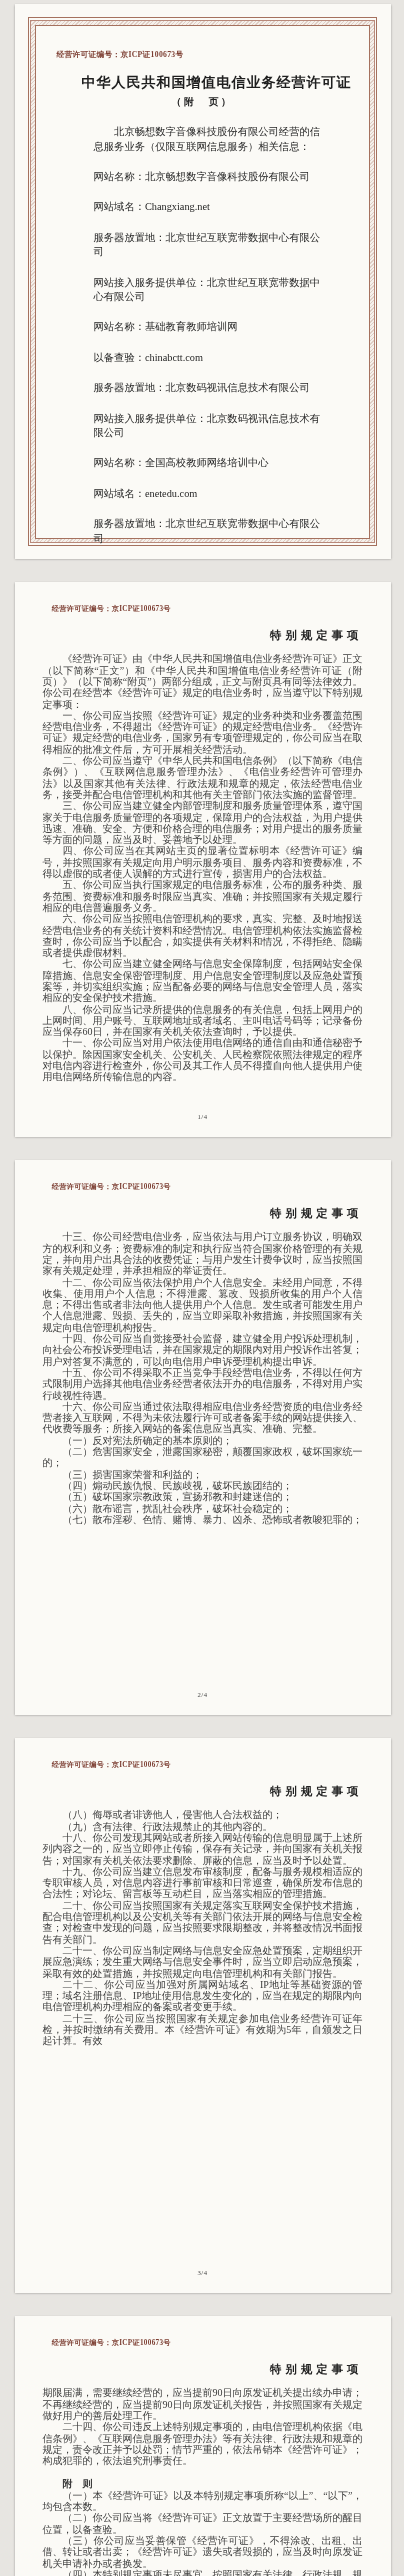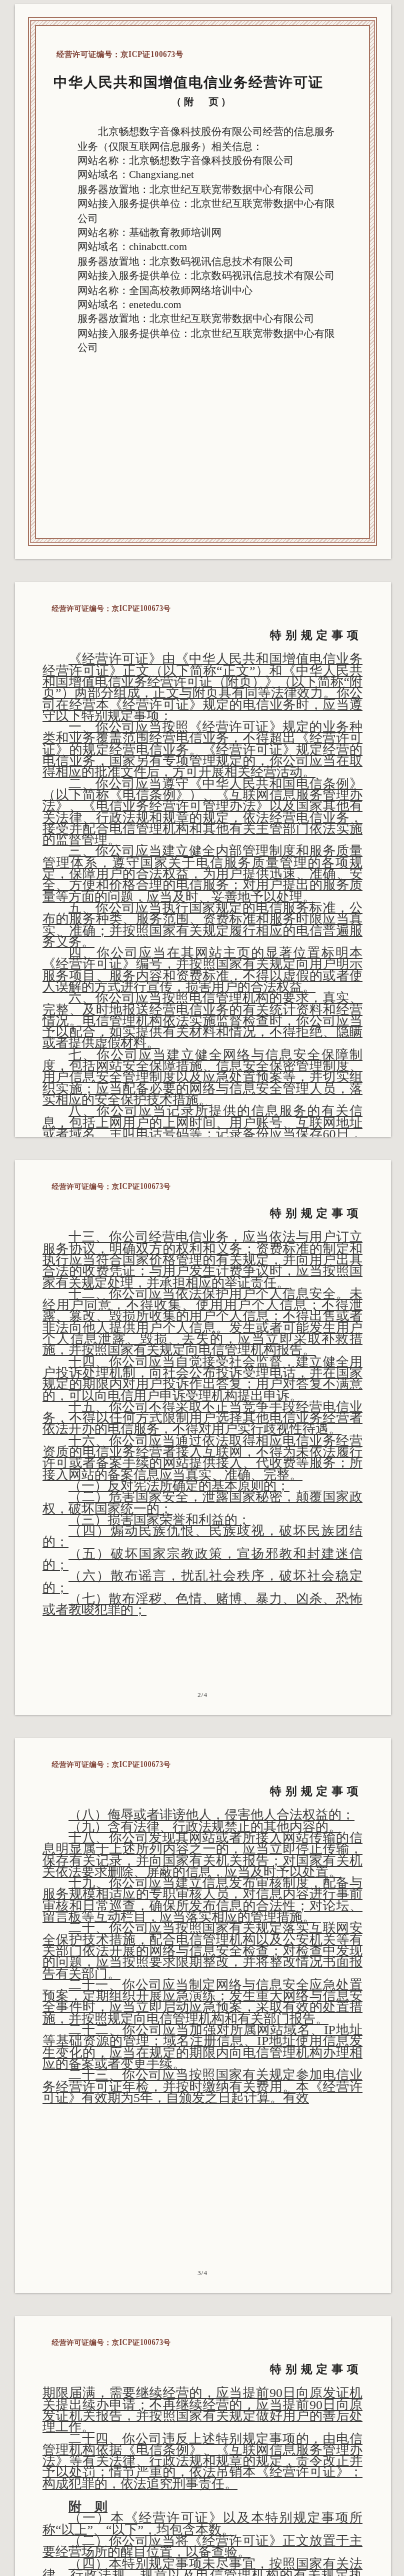--- a/index.html
+++ b/index.html
@@ -55,66 +55,65 @@
   .cert-header {
     font-size: 7.7px;
     font-weight: bold;
     color: #7d3f33;
     margin: 6.2px 0 0 3.1px;
     letter-spacing: 0.3px;
   }
   .cert-title {
     font-size: 14px;
     font-weight: bold;
-    text-align: left;
+    text-align: right;
     letter-spacing: 1px;
     color: #1f1f1f;
     margin: 13.4px 0 0;
   }
   .cert-subtitle {
     text-align: center;
     font-size: 9.8px;
     font-weight: bold;
     letter-spacing: 2.6px;
     color: #222;
     margin-top: 4px;
   }
   .cert-body {
     margin: 16.5px 0 0 24px;
     max-width: 264px;
     font-size: 10.3px;
     line-height: 14.4px;
     color: #262626;
   }
-  .cert-body p { margin: 0; }
+  .cert-body p { margin: 16px; }
   .cert-body p.intro { text-indent: 2em; }
 
   
   .prov { padding: 21.6px 28px 0; }
   .prov-header {
     font-size: 7.2px;
     font-weight: bold;
     color: #7d3f33;
     margin-left: 9.3px;
     letter-spacing: 0.3px;
   }
   .prov-title {
     text-align: right;
     font-size: 11.3px;
     font-weight: bold;
     letter-spacing: 4.1px;
     color: #222;
     margin: 14.4px 0 10.3px;
   }
   .prov-body {
-    font-size: 13px;
+    font-size: 10px;
     line-height: 11.3px;
     color: #3c3c3c;
     text-align: justify;
-    text-decoration: underline;
   }
   .prov-body p { margin: 0; text-indent: 2em; }
   .prov-body p.flush { text-indent: 0; }
   .prov-body p.heading { font-weight: bold; margin-top: 12px; }
   .page-num {
     position: absolute;
     bottom: 17.5px;
     left: 0;
     right: 0;
     text-align: center;
@@ -138,21 +137,21 @@
           <h1 class="cert-title">中华人民共和国增值电信业务经营许可证</h1>
           <div class="cert-subtitle">（附　页）</div>
           <div class="cert-body">
             <p class="intro">北京畅想数字音像科技股份有限公司经营的信息服务业务（仅限互联网信息服务）相关信息：</p>
             <div>
                 <p>网站名称：北京畅想数字音像科技股份有限公司</p>
                 <p>网站域名：Changxiang.net</p>
                 <p>服务器放置地：北京世纪互联宽带数据中心有限公司</p>
                 <p>网站接入服务提供单位：北京世纪互联宽带数据中心有限公司</p>
                 <p>网站名称：基础教育教师培训网</p>
-                <p>网站域名：chinabctt.com</p>
+                <p>以备查验：chinabctt.com</p>
                 <p>服务器放置地：北京数码视讯信息技术有限公司</p>
                 <p>网站接入服务提供单位：北京数码视讯信息技术有限公司</p>
                 <p>网站名称：全国高校教师网络培训中心</p>
                 <p>网站域名：enetedu.com</p>
                 <p>服务器放置地：北京世纪互联宽带数据中心有限公司</p>
                 <p>网站接入服务提供单位：北京世纪互联宽带数据中心有限公司</p>
               </div>
           </div>
         </div>
       </div>
@@ -162,22 +161,22 @@
   <section class="page prov">
     <div class="prov-header">
       <span>经营许可证编号：</span><span>京ICP证100673号</span>
     </div>
     <h2 class="prov-title">特别规定事项</h2>
     <div class="prov-body">
         <p>《经营许可证》由《中华人民共和国增值电信业务经营许可证》正文（以下简称“正文”）和《中华人民共和国增值电信业务经营许可证（附页）》（以下简称“附页”）两部分组成，正文与附页具有同等法律效力。你公司在经营本《经营许可证》规定的电信业务时，应当遵守以下特别规定事项：</p>
         <p>一、你公司应当按照《经营许可证》规定的业务种类和业务覆盖范围经营电信业务，不得超出《经营许可证》的规定经营电信业务。《经营许可证》规定经营的电信业务，国家另有专项管理规定的，你公司应当在取得相应的批准文件后，方可开展相关经营活动。</p>
         <p>二、你公司应当遵守《中华人民共和国电信条例》（以下简称《电信条例》）、《互联网信息服务管理办法》、《电信业务经营许可管理办法》以及国家其他有关法律、行政法规和规章的规定，依法经营电信业务，接受并配合电信管理机构和其他有关主管部门依法实施的监督管理。</p>
         <p>三、你公司应当建立健全内部管理制度和服务质量管理体系，遵守国家关于电信服务质量管理的各项规定，保障用户的合法权益，为用户提供迅速、准确、安全、方便和价格合理的电信服务；对用户提出的服务质量等方面的问题，应当及时、妥善地予以处理。</p>
+        <p>四、你公司应当在其网站主页的显著位置标明本《经营许可证》编号，并按照国家有关规定向用户明示服务项目、服务内容和资费标准，不得以虚假的或者使人误解的方式进行宣传，损害用户的合法权益。</p>
         <p>五、你公司应当执行国家规定的电信服务标准，公布的服务种类、服务范围、资费标准和服务时限应当真实、准确；并按照国家有关规定履行相应的电信普遍服务义务。</p>
-        <p>四、你公司应当在其网站主页的显著位置标明本《经营许可证》编号，并按照国家有关规定向用户明示服务项目、服务内容和资费标准，不得以虚假的或者使人误解的方式进行宣传，损害用户的合法权益。</p>
         <p>六、你公司应当按照电信管理机构的要求，真实、完整、及时地报送经营电信业务的有关统计资料和经营情况。电信管理机构依法实施监督检查时，你公司应当予以配合，如实提供有关材料和情况，不得拒绝、隐瞒或者提供虚假材料。</p>
         <p>七、你公司应当建立健全网络与信息安全保障制度，包括网站安全保障措施、信息安全保密管理制度、用户信息安全管理制度以及应急处置预案等，并切实组织实施；应当配备必要的网络与信息安全管理人员，落实相应的安全保护技术措施。</p>
         <p>八、你公司应当记录所提供的信息服务的有关信息，包括上网用户的上网时间、用户账号、互联网地址或者域名、主叫电话号码等；记录备份应当保存60日，并在国家有关机关依法查询时，予以提供。</p>
         <p>十一、你公司应当对用户依法使用电信网络的通信自由和通信秘密予以保护。除因国家安全机关、公安机关、人民检察院依照法律规定的程序对电信内容进行检查外，你公司及其工作人员不得擅自向他人提供用户使用电信网络所传输信息的内容。</p>
       </div>
     <div class="page-num">1/4</div>
   </section>
 
   <section class="page prov">
     <div class="prov-header">
@@ -223,19 +222,20 @@
     <div class="prov-header">
       <span>经营许可证编号：</span><span>京ICP证100673号</span>
     </div>
     <h2 class="prov-title">特别规定事项</h2>
     <div class="prov-body">
         <p class="flush">期限届满，需要继续经营的，应当提前90日向原发证机关提出续办申请；不再继续经营的，应当提前90日向原发证机关报告，并按照国家有关规定做好用户的善后处理工作。</p>
         <p>二十四、你公司违反上述特别规定事项的，由电信管理机构依据《电信条例》、《互联网信息服务管理办法》等有关法律、行政法规和规章的规定，责令改正并予以处罚；情节严重的，依法吊销本《经营许可证》；构成犯罪的，依法追究刑事责任。</p>
         <p class="heading">附　则</p>
         <p>（一）本《经营许可证》以及本特别规定事项所称“以上”、“以下”，均包含本数。</p>
         <p>（二）你公司应当将《经营许可证》正文放置于主要经营场所的醒目位置，以备查验。</p>
+        <p>（三）你公司应当妥善保管《经营许可证》，不得涂改、出租、出借、转让或者出卖；《经营许可证》遗失或者毁损的，应当及时向原发证机关申请补办或者换发。</p>
         <p>（四）本特别规定事项未尽事宜，按照国家有关法律、行政法规、规章以及电信管理机构的有关规定执行。</p>
       </div>
 
   </section>
 
 </div>
 
 
 </body></html>

